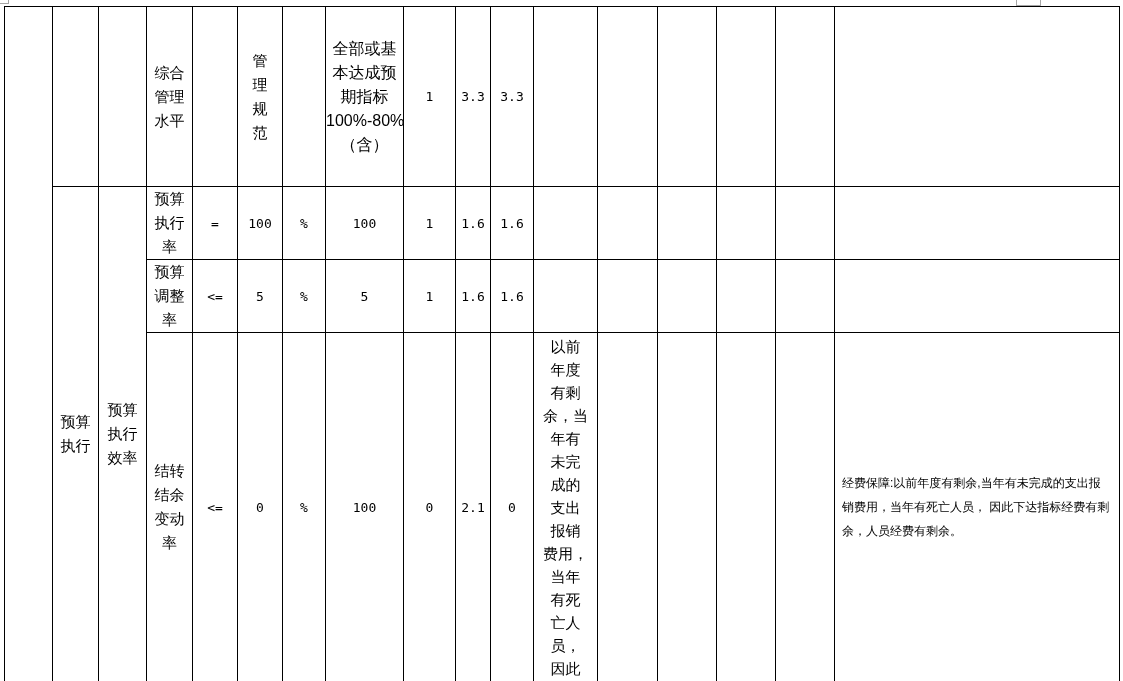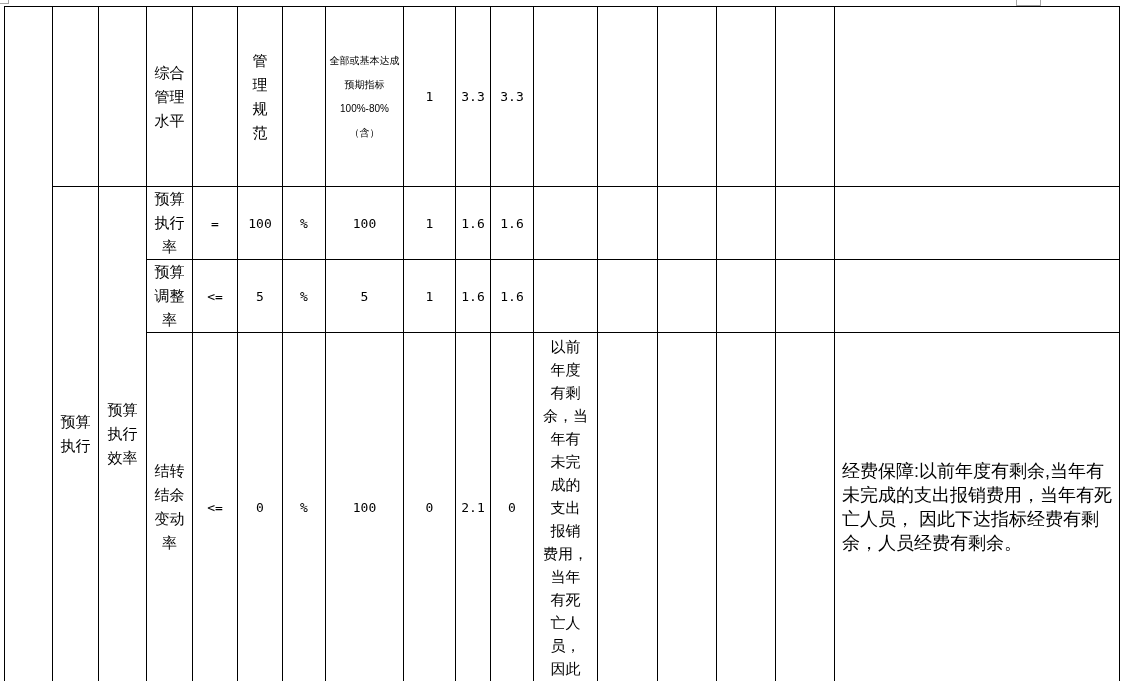--- a/index.html
+++ b/index.html
@@ -5,22 +5,22 @@
   html,body{margin:0;padding:0;background:#fff;}
   #screen{position:relative;width:1123px;height:681px;background:#ffffff;overflow:hidden;
           font-family:"Liberation Sans",sans-serif;color:#000;}
   table.sheet{position:absolute;left:4px;top:6px;width:1115px;table-layout:fixed;
               border-collapse:collapse;}
   td{border:1px solid #000;padding:0;vertical-align:middle;text-align:center;
      font-size:15px;line-height:23px;overflow:hidden;}
   td.pre{white-space:pre-line;}
   td.num{font-family:"DejaVu Sans Mono","Liberation Mono",monospace;font-size:13px;}
   td.colA{border-bottom:none;}
-  td.remark{text-align:left;padding:0 7px;line-height:24px;font-size:18px;}
-  td.target{line-height:24px;font-size:10px;}
+  td.remark{text-align:left;padding:0 7px;line-height:24px;font-size:12px;}
+  td.target{line-height:24px;font-size:16px;}
   td.vname{line-height:24px;}
   tr.r1{height:180px;} tr.r2{height:71px;} tr.r3{height:70px;} tr.r4{height:349px;}
   .artifact{position:absolute;background:#a6a6a6;}
 </style>
 </head>
 <body>
 
 <div id="screen">
 
   <div class="artifact" style="left:0;top:3px;width:9px;height:1px;"></div>

